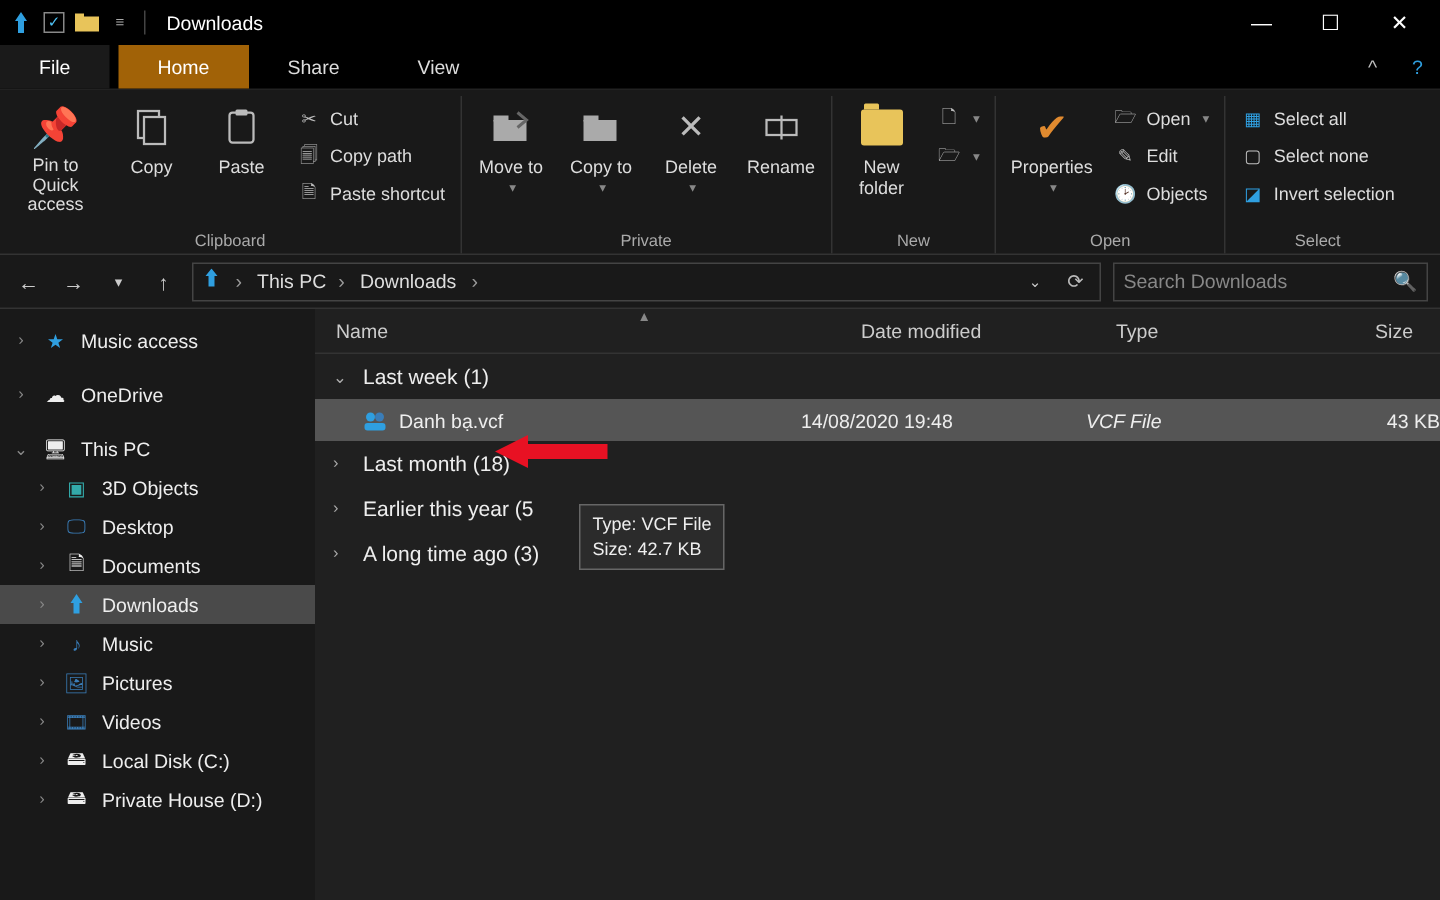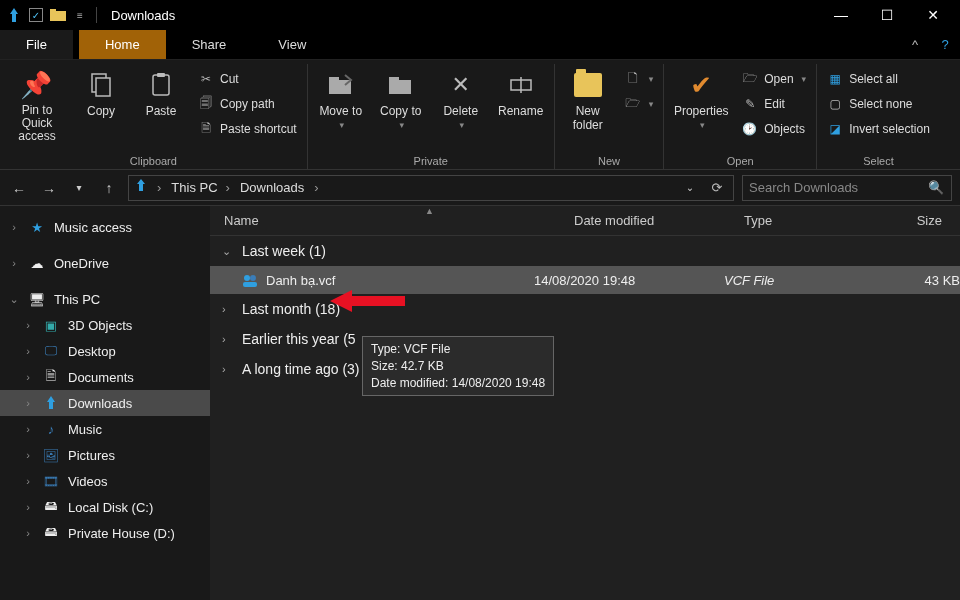--- a/index.html
+++ b/index.html
@@ -424,24 +424,23 @@
           </div>
         <div class="grouphdr">
             <span class="chev">›</span>
             <span>Earlier this year (5</span>
           </div>
         <div class="grouphdr">
             <span class="chev">›</span>
             <span>A long time ago (3)</span>
           </div>
 
-        <div class="tooltip" style="left:152px; top:100px;">
+        <div class="tooltip" style="left:176px; top:100px;">
           <div>Type: VCF File</div>
           <div>Size: 42.7 KB</div>
-          <div>Date modified: 14/08/2020 19:48</div>
         </div>
 
         <div class="arrow" style="left:120px; top:50px;">
           <svg width="80" height="40">
               <polygon points="0,15 22,4 22,10 75,10 75,20 22,20 22,26" fill="#e81123"></polygon>
             </svg>
         </div>
       </div>
     </div>
   </div>

